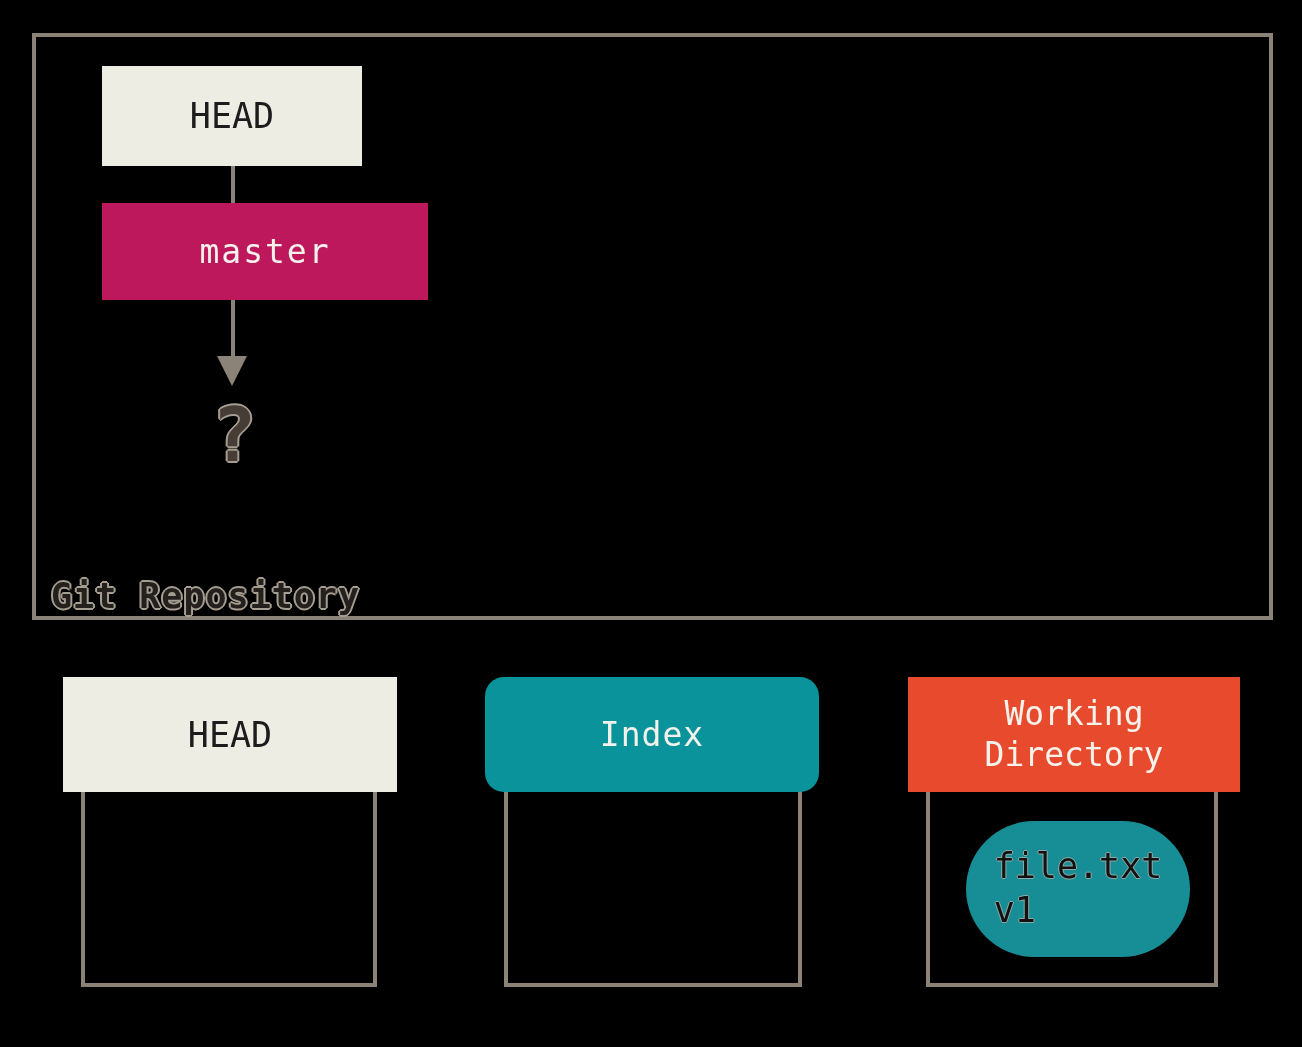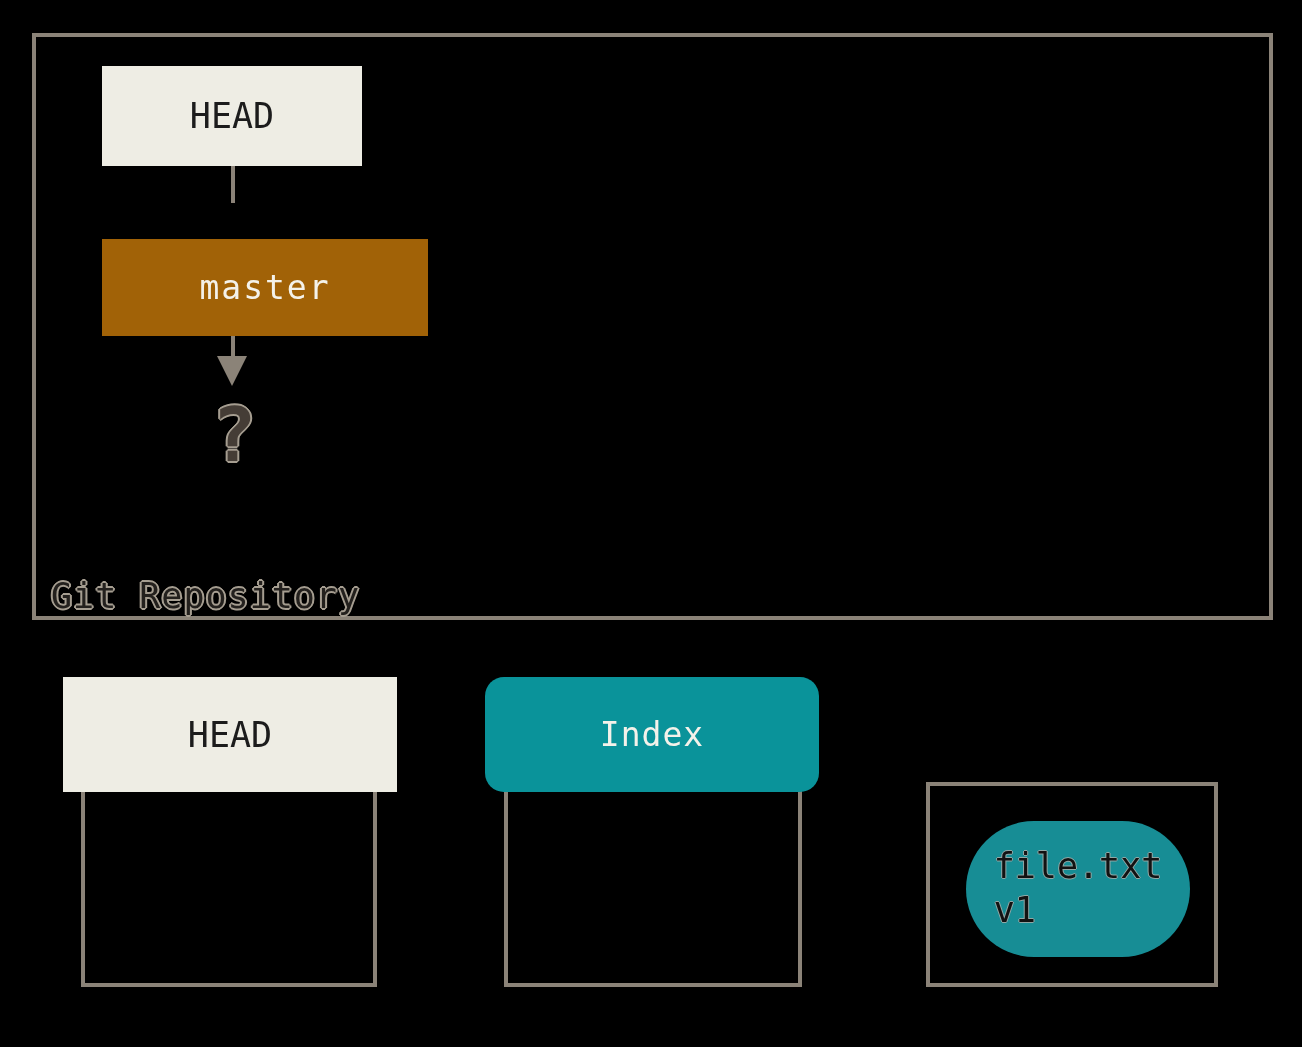--- a/index.html
+++ b/index.html
@@ -31,38 +31,39 @@
     white-space: nowrap;
   }
 
   
   .outlined {
     text-shadow:
       -2px 0 0 #A59D90, 2px 0 0 #A59D90,
       0 -2px 0 #A59D90, 0 2px 0 #A59D90,
       -1px -1px 0 #A59D90, 1px -1px 0 #A59D90,
       -1px 1px 0 #A59D90, 1px 1px 0 #A59D90;
+    font-weight: bold;
   }
   .outlined-soft {
     text-shadow:
       -1px 0 0 #8fa7a5, 1px 0 0 #8fa7a5,
       0 -1px 0 #8fa7a5, 0 1px 0 #8fa7a5;
   }
 
   
   .hdr {
     display: flex;
     align-items: center;
     justify-content: center;
     text-align: center;
     z-index: 2;
   }
   .hdr .lbl { white-space: pre-line; }
   .cream  { background: #EEEDE4; color: #1C1C1C; }
-  .gold   { background: #a16207; color: #F4F2EA; margin-top: 36px; }
+  .gold   { background: #be185d; color: #F4F2EA; }
   .teal   { background: #0A939A; color: #F4F2EA; }
   .orange { background: #E84A2D; color: #F4F2EA; }
 
   
   .top-head   { left: 66px;  top: 29px;  width: 260px; height: 100px; font-size: 35px; }
   .top-master { left: 66px;  top: 166px; width: 326px; height: 97px;  font-size: 33px; letter-spacing: 2px; }
   .vline { background: #8B8378; width: 4px; left: 195px; }
   .line1 { top: 129px; height: 37px; }
   .line2 { top: 263px; height: 58px; }
   .arrowhead {
@@ -136,20 +137,24 @@
   <div class="abs hdr cream area-hdr col1-hdr">
     <span class="lbl">HEAD</span>
   </div>
   <div class="abs orect col1-rect"></div>
 
   <div class="abs hdr teal area-hdr col2-hdr">
     <span class="lbl">Index</span>
   </div>
   <div class="abs orect col2-rect"></div>
 
+  <div class="abs hdr orange area-hdr col3-hdr">
+    <span class="lbl">Working
+Directory</span>
+  </div>
   <div class="abs orect col3-rect"></div>
 
   <div class="abs pill">
     <span class="lbl outlined-soft">file.txt
 v1</span>
   </div>
 
 </div>
 
 </body></html>

